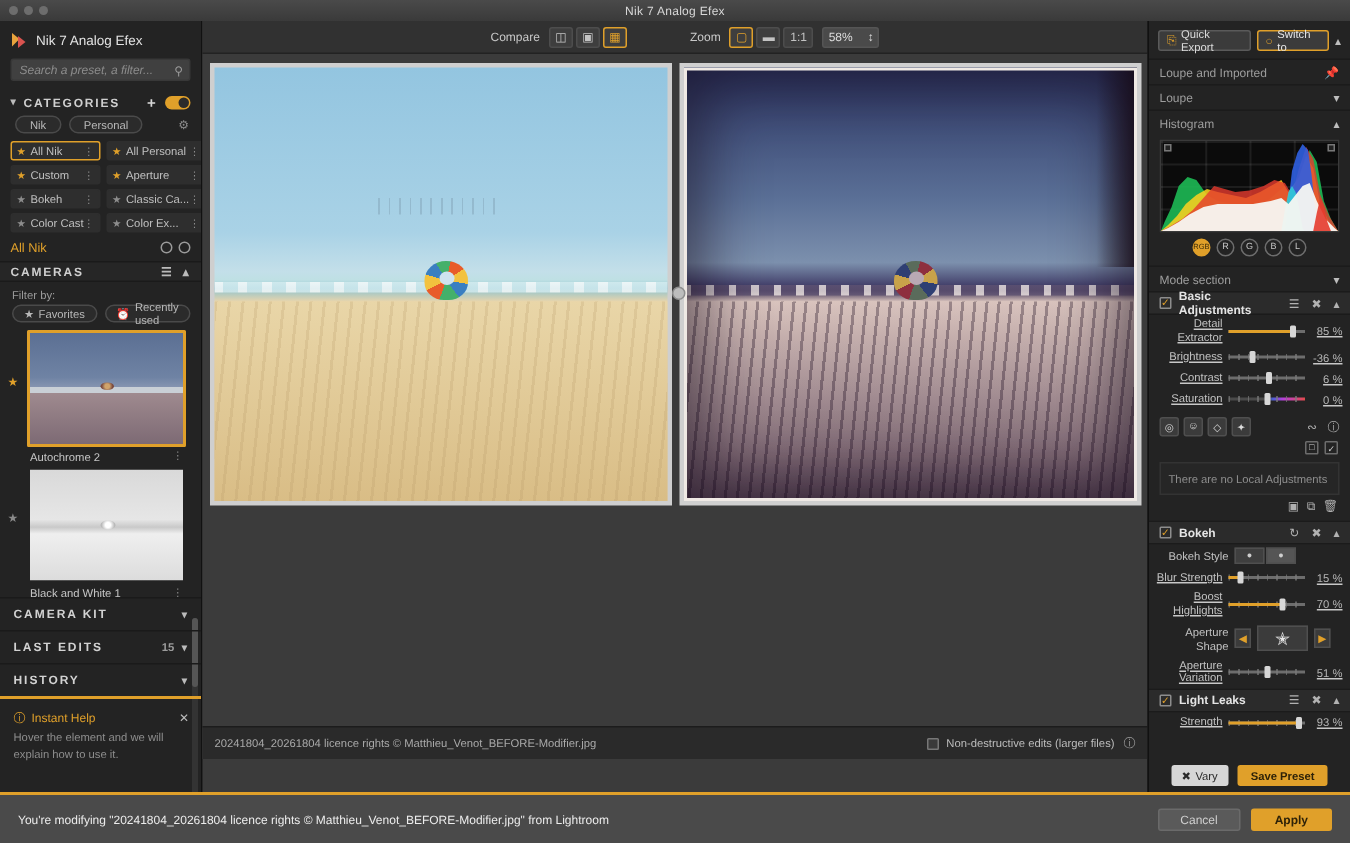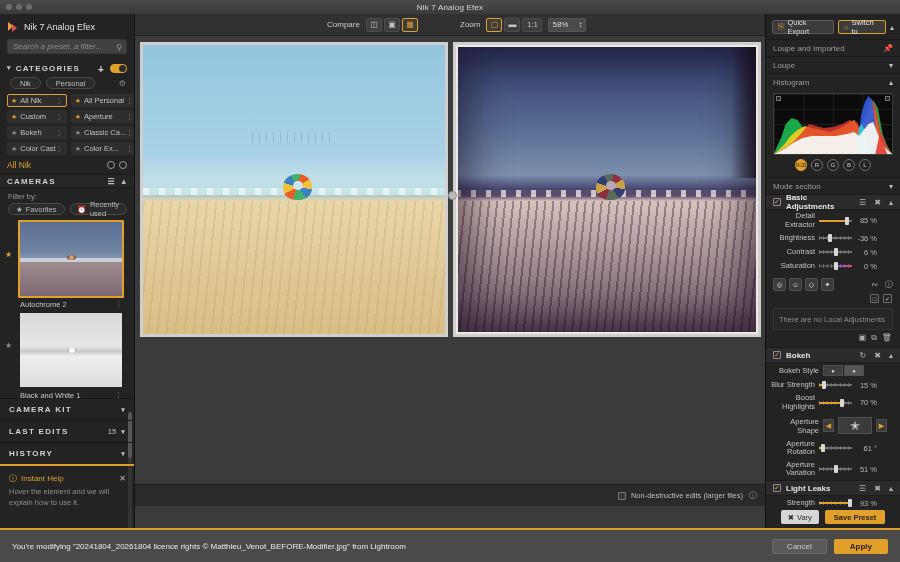--- a/index.html
+++ b/index.html
@@ -256,21 +256,21 @@
   .panhead{
     display:flex;align-items:center;height:16px;padding:0 7px;gap:5px;
     background:#2b2b2b;border-top:1px solid #1b1b1b;border-bottom:1px solid #1b1b1b;
   }
   .panhead .chk{width:8px;height:8px;border:1px solid #8d8d8d;border-radius:1px;
      display:flex;align-items:center;justify-content:center;color:#e0a02a;font-size:7px;}
   .panhead .ttl{font-size:8px;font-weight:bold;color:#e4e4e4;}
   .panhead .sp{flex:1}
   .panhead .ic{font-size:8px;color:#b2b2b2;margin-left:3px;}
 
-  .slider{ display:flex;align-items:center;padding:2px 23px 2px 5px;gap:4px;}
+  .slider{ display:flex;align-items:center;padding:2px 5px 2px 5px;gap:4px;text-decoration:underline;}
   .slider .lab{width:44px;text-align:right;font-size:7.5px;color:#c2c2c2;line-height:1.15;}
   .slider .trk{position:relative;flex:1;height:10px;}
   .slider .trk .bar{position:absolute;left:0;right:0;top:4px;height:2px;background:#6d6d6d;}
   .slider .trk .fill{position:absolute;left:0;top:4px;height:2px;background:#e0a02a;}
   .slider .trk .ticks{position:absolute;left:0;right:0;top:3px;height:4px;
      background:repeating-linear-gradient(90deg,#7a7a7a 0 1px,transparent 1px 12.5%);opacity:.7;}
   .slider .trk .knob{position:absolute;top:1px;width:4px;height:8px;background:#d7d7d7;border-radius:1px;}
   .slider .val{width:21px;text-align:right;font-size:7.5px;color:#b5b5b5;}
   .slider .trk.sat .bar{background:linear-gradient(90deg,#4a4a4a 0 52%,#4b5fd6 58%,#b93fd6 72%,#e24b4b 100%);}
 
@@ -540,20 +540,21 @@
           </div>
           <div class="leak"></div>
           <div class="vig"></div>
           <div class="frame"></div>
         </div>
       </div>
       <div class="handleL"></div>
       <div class="handleR">▶</div>
 
       <div class="capbar">
+        <span class="fn">20241804_20261804 licence rights © Matthieu_Venot_BEFORE-Modifier.jpg</span>
         <span class="sp"></span>
         <span class="cbox"></span>
         <span class="nd">Non-destructive edits (larger files)</span>
         <span class="q">ⓘ</span>
       </div>
     </div>
   </div>
 
   <div class="right">
 
@@ -720,30 +721,20 @@
     </div>
 
     <div class="aprow">
       <span class="lab">Aperture Shape</span>
       <span class="arrowb">◀</span>
       <span class="shapebox">✭</span>
       <span class="arrowb">▶</span>
     </div>
 
     <div class="slider">
-      <span class="lab">Aperture Rotation</span>
-      <span class="trk">
-        <span class="bar"></span>
-          <span class="ticks"></span>
-          <span class="fill" style="width:13%"></span>
-        <span class="knob" style="left:calc(13% - 2px)"></span>
-      </span>
-      <span class="val">61 °</span>
-    </div>
-    <div class="slider">
       <span class="lab">Aperture Variation</span>
       <span class="trk">
         <span class="bar"></span>
           <span class="ticks"></span>
         <span class="knob" style="left:calc(51% - 2px)"></span>
       </span>
       <span class="val">51 %</span>
     </div>
 
     <div class="panhead">

